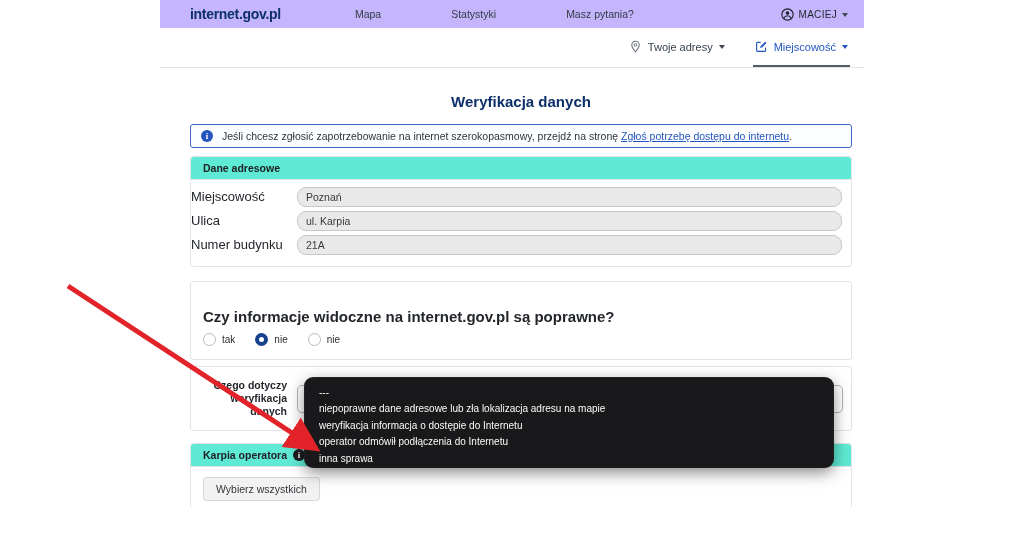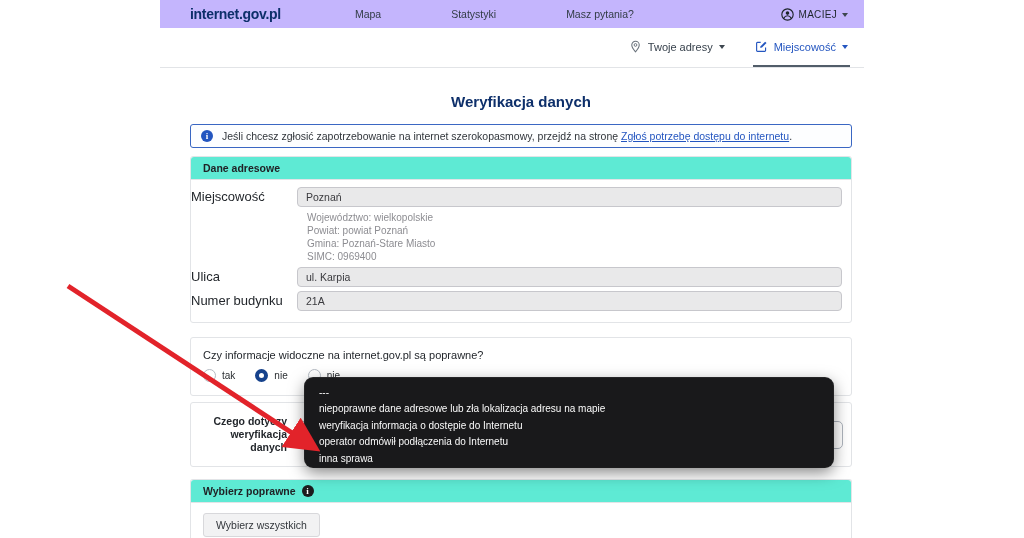--- a/index.html
+++ b/index.html
@@ -45,26 +45,26 @@
   .section-hd { display:flex; align-items:center; gap:6px; background:#5eead4;
     border-bottom:1px solid #e2e4e7; border-radius:3px 3px 0 0; padding:5px 12px;
     font-size:10.5px; font-weight:bold; color:#202226; }
   .addr { margin-top:8px; }
   .addr-body { padding:7px 9px 11px 0; }
 
   .frow { display:flex; align-items:flex-start; }
   .frow + .frow, .frow.mt { margin-top:4px; }
   .flabel { flex:0 0 106px; text-align:left; padding:4px 10px 0 0; font-size:13px;
     font-weight:normal; color:#23272c; line-height:12px; }
-  .finput { flex:1; height:20px; background:#e9e9ea; border:1px solid #c7c7cc; border-radius:4px;
+  .finput { flex:1; height:20px; background:#e9e9ea; border:1px solid #c7c7cc; border-radius:9px;
     padding:0 8px; font-size:10.5px; color:#3a3a3e; display:flex; align-items:center; }
   .fmeta { margin:4px 0 0 116px; font-size:10px; color:#8d8d92; line-height:13px; }
 
   .qbox { margin-top:14px; padding:11px 12px 13px; }
-  .question { font-size:11px; font-weight:normal; color:#23272c; }
+  .question { font-size:15px; font-weight:bold; color:#23272c;margin-top:15px; }
   .radios { display:flex; align-items:center; gap:20px; margin-top:8px; }
   .radio { display:flex; align-items:center; gap:6px; font-size:10px; color:#2b2f33; cursor:pointer; }
   .rdot { width:13px; height:13px; border-radius:50%; background:#fff; border:1px solid #b5bbc3; }
   .radio.checked .rdot { border:4px solid #16428c; }
 
   .sbox { margin-top:6px; padding:12px 8px 12px 0; display:flex; align-items:center; }
   .slabel { flex:0 0 106px; text-align:right; padding-right:10px; font-size:10.5px; font-weight:bold;
     color:#23272c; line-height:13px; }
   .subject-select { flex:1; height:28px; background:#fff; border:1px solid #aeb4bd;
     border-radius:5px; }
@@ -135,26 +135,20 @@
       <span class="info-dot">i</span>
       <span><span>Jeśli chcesz zgłosić zapotrzebowanie na internet szerokopasmowy, przejdź na stronę</span>&nbsp;<a href="#">Zgłoś potrzebę dostępu do internetu</a><span>.</span></span>
     </div>
 
     <div class="section addr">
       <div class="section-hd">Dane adresowe</div>
       <div class="addr-body">
         <div class="frow">
           <div class="flabel">Miejscowość</div>
           <div class="finput">Poznań</div>
-        </div>
-        <div class="fmeta">
-          <div>Województwo: wielkopolskie</div>
-          <div>Powiat: powiat Poznań</div>
-          <div>Gmina: Poznań-Stare Miasto</div>
-          <div>SIMC: 0969400</div>
         </div>
         <div class="frow mt">
           <div class="flabel">Ulica</div>
           <div class="finput">ul. Karpia</div>
         </div>
         <div class="frow mt">
           <div class="flabel">Numer budynku</div>
           <div class="finput">21A</div>
         </div>
       </div>
@@ -181,21 +175,21 @@
     <div class="section sbox">
       <div class="slabel">
         <div>Czego dotyczy</div>
         <div>weryfikacja danych</div>
       </div>
       <div class="subject-select"></div>
     </div>
 
     <div class="section opbox">
       <div class="section-hd">
-        <span>Wybierz poprawne</span>
+        <span>Karpia operatora</span>
         <span class="info-dot dark">i</span>
       </div>
       <div class="op-body">
         <span class="btn">Wybierz wszystkich</span>
       </div>
     </div>
 
   </div>
 </div>
 

